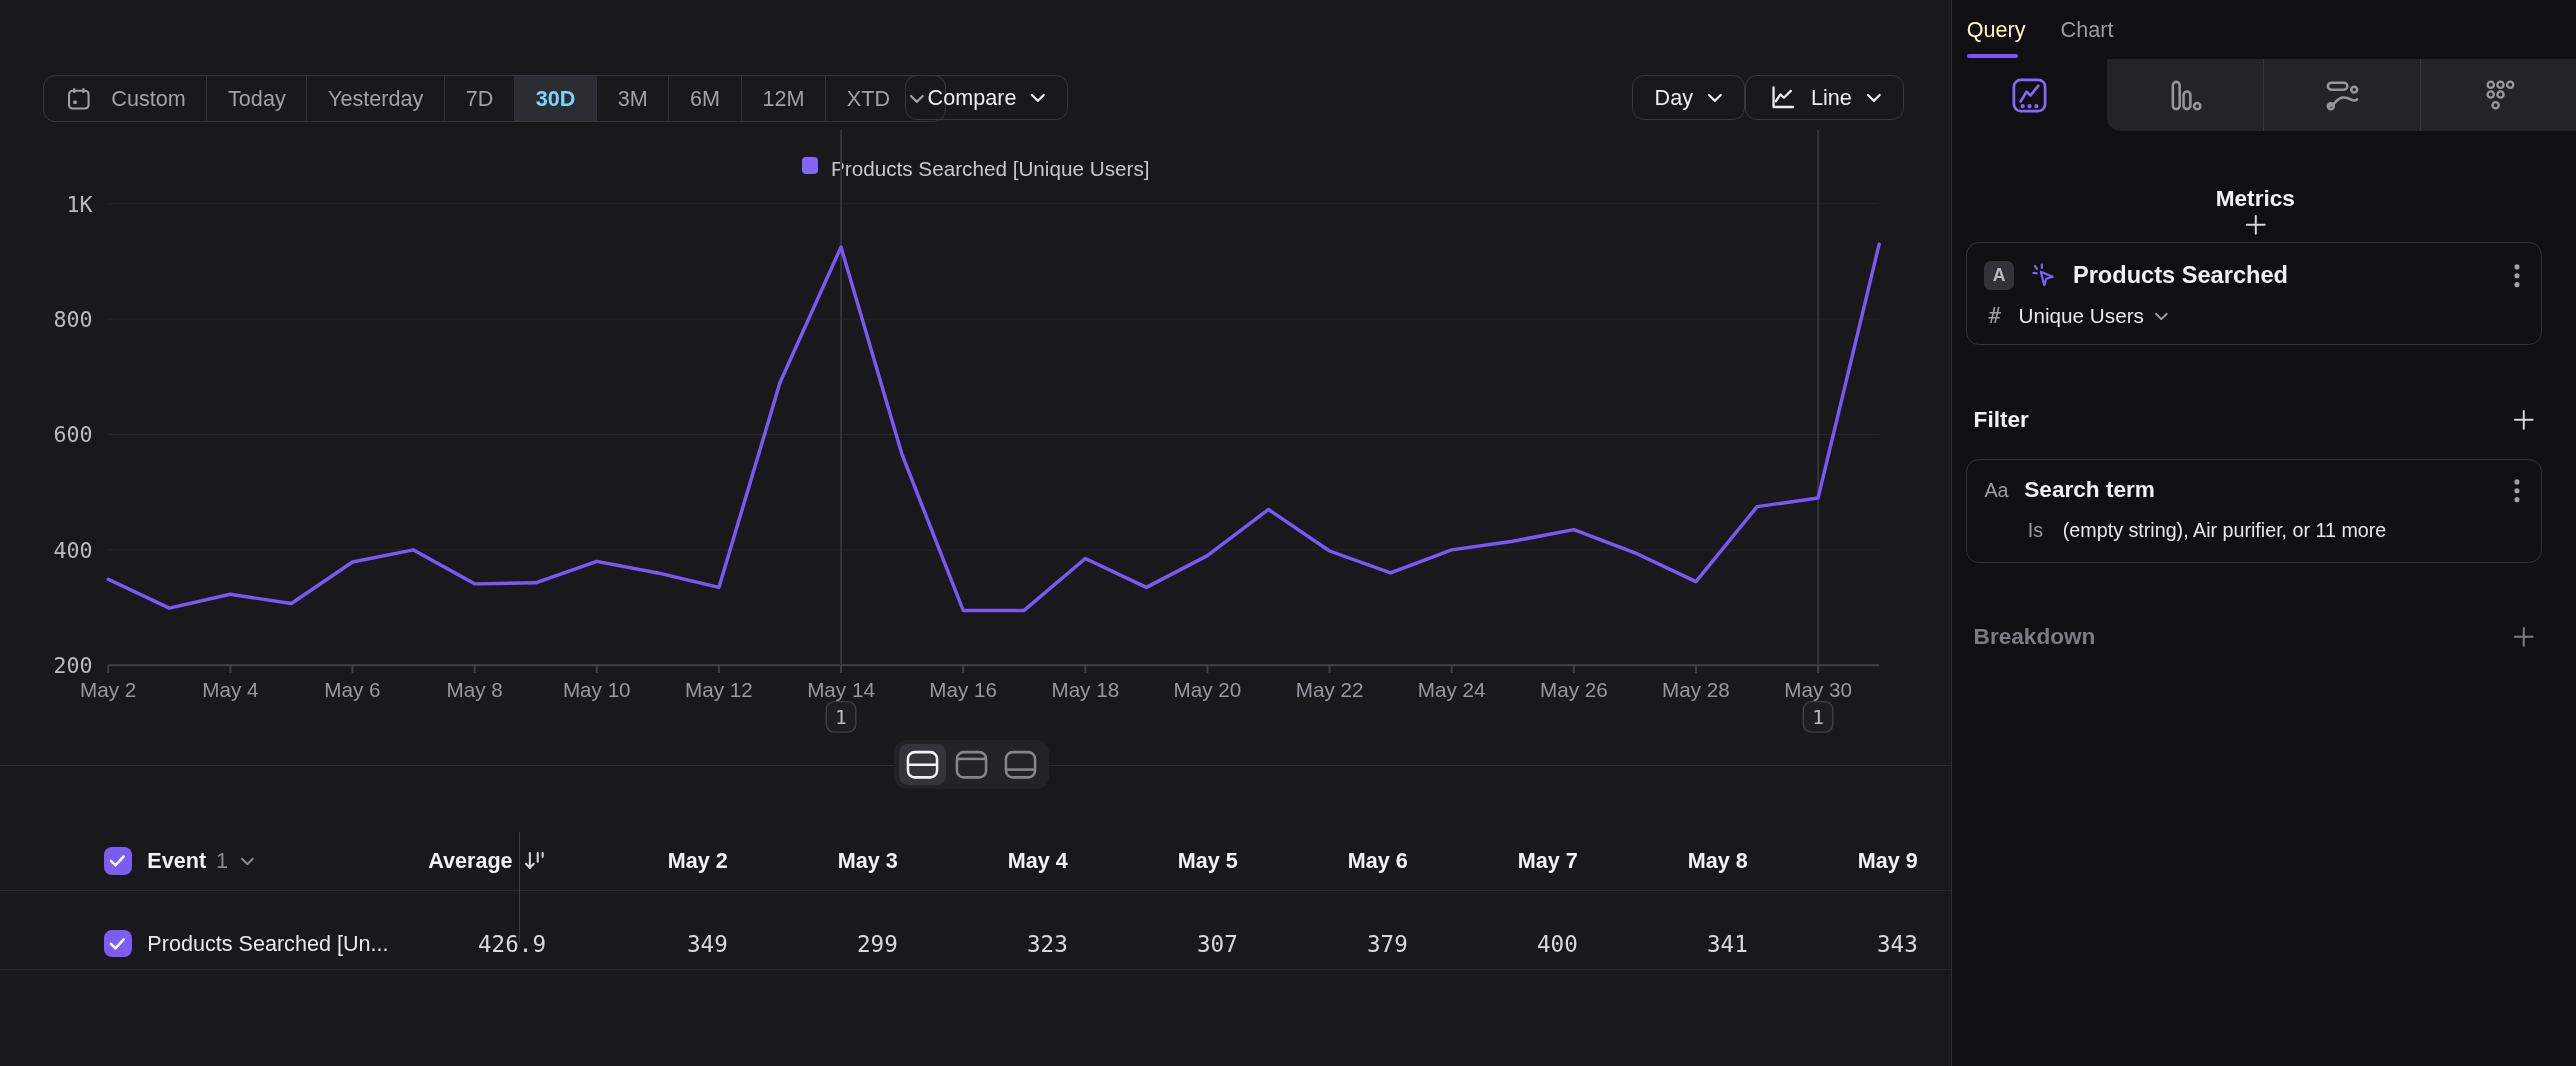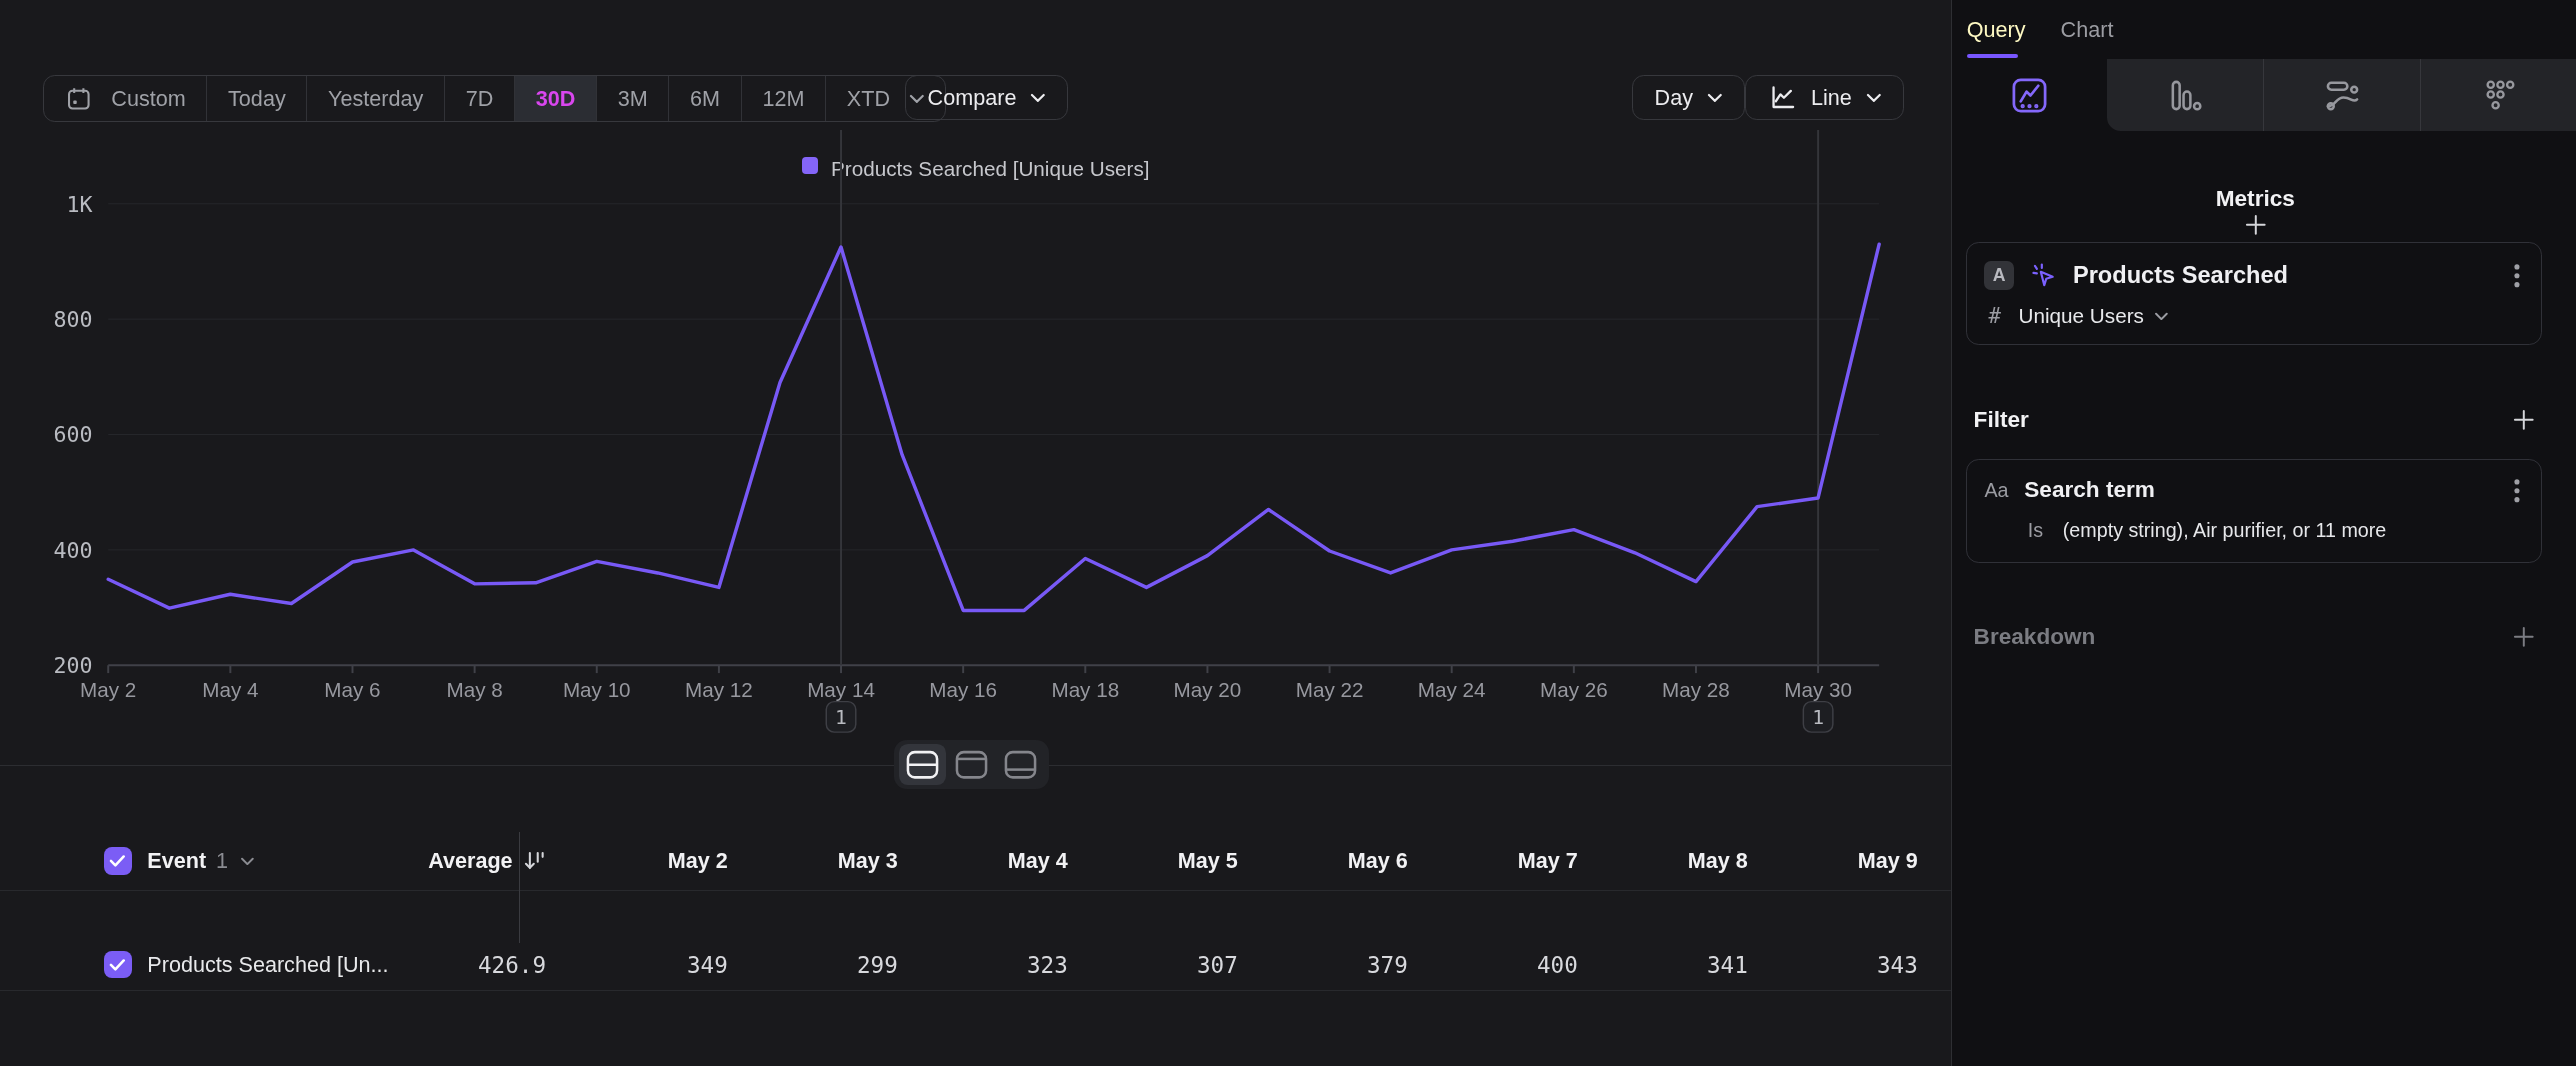--- a/index.html
+++ b/index.html
@@ -9,21 +9,21 @@
 
   
   .main{position:absolute;left:0;top:0;width:1951px;height:1067px;background:#19191c;}
 
   
   .toolbar-group{position:absolute;left:43px;top:75px;height:45px;display:flex;align-items:stretch;
       border:1px solid #37383d;border-radius:11.8px;overflow:hidden;}
   .tg-btn{display:flex;align-items:center;gap:19px;padding:0 20.7px;color:#9fa1a7;font-size:21.6px;
       border-left:1px solid #313237;cursor:pointer;white-space:nowrap;}
   .tg-btn:first-child{border-left:none;}
-  .tg-btn.active{background:#2b2d33;color:#d946ef;font-weight:700;}
+  .tg-btn.active{background:#2b2d33;color:#7dd3fc;font-weight:700;}
   .pill-btn{position:absolute;top:75px;height:45px;display:flex;align-items:center;gap:13.8px;
       border:1px solid #37383d;border-radius:11.8px;padding:0 21.6px;color:#ececef;font-size:21.6px;box-sizing:border-box;}
 
   
   .legend{position:absolute;left:0;top:157px;width:1951px;display:flex;justify-content:center;}
   .legend-item{display:flex;gap:12.8px;color:#c6c7cc;font-size:20.7px;}
   .legend-swatch{width:16.7px;height:16.7px;border-radius:3.9px;}
 
   
   #chart-svg{position:absolute;left:0;top:0;width:1951px;height:748px;}
@@ -36,21 +36,21 @@
   .toggle-group{position:absolute;left:894px;top:740px;height:49px;display:flex;align-items:center;gap:2px;
       background:#222327;border-radius:12.8px;padding:0 4.9px;}
   .toggle-btn{width:47px;height:41px;display:flex;align-items:center;justify-content:center;border-radius:8.9px;cursor:pointer;}
   .toggle-btn.active{background:#33353b;}
   .toggle-btn svg{stroke:#85868c;}
   .toggle-btn.active svg{stroke:#f2f2f4;}
 
   
   .t-row{position:absolute;left:0;width:1951px;display:flex;align-items:center;box-sizing:border-box;padding-left:39px;}
   .t-head{top:832px;height:59px;border-bottom:1px solid #28292d;}
-  .t-data{top:939px;height:52px;border-bottom:1px solid #28292d;}
+  .t-data{top:918px;height:52px;border-bottom:1px solid #28292d;}
   .c-event{width:295px;padding-left:65px;display:flex;align-items:center;gap:15.7px;box-sizing:border-box;flex:none;}
   .c-avg{width:212px;display:flex;justify-content:flex-end;align-items:center;gap:9.8px;flex:none;}
   .v-sep{position:absolute;left:519px;top:832px;width:1px;height:111px;background:#3a3b40;}
   .days{display:flex;margin-left:11.8px;flex:none;}
   .day-col{width:170px;text-align:right;box-sizing:border-box;}
   .th-text{color:#f2f2f4;font-size:21.6px;font-weight:700;}
   .th-dim{color:#8b8c92;font-size:21.6px;}
   .day-col.hdr{color:#f2f2f4;font-size:21.6px;font-weight:700;}
   .day-col.val{color:#d8d9dd;font-size:22.6px;font-family:"DejaVu Sans Mono",monospace;}
   .row-label{color:#e8e9eb;font-size:21.6px;white-space:nowrap;}

